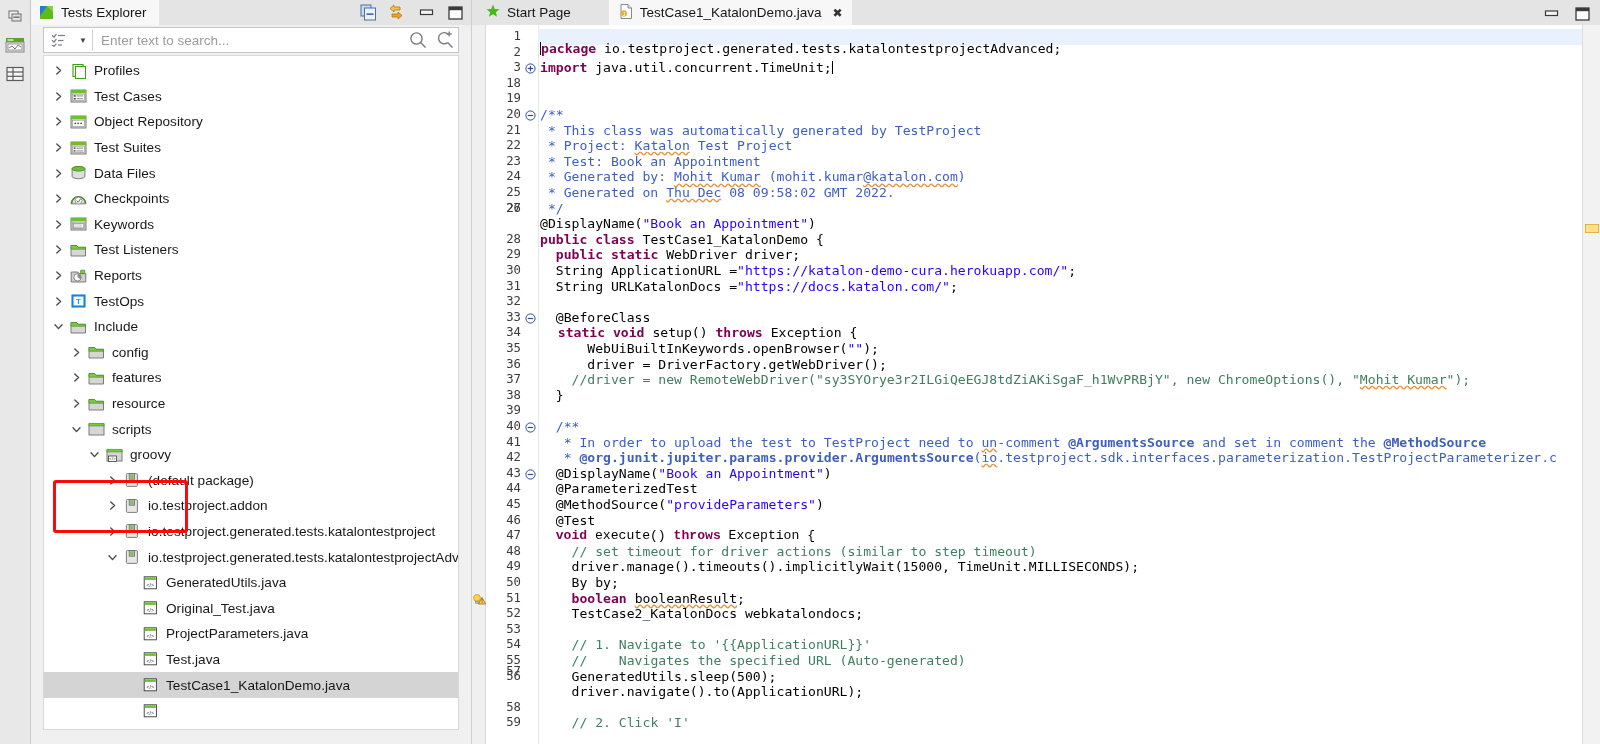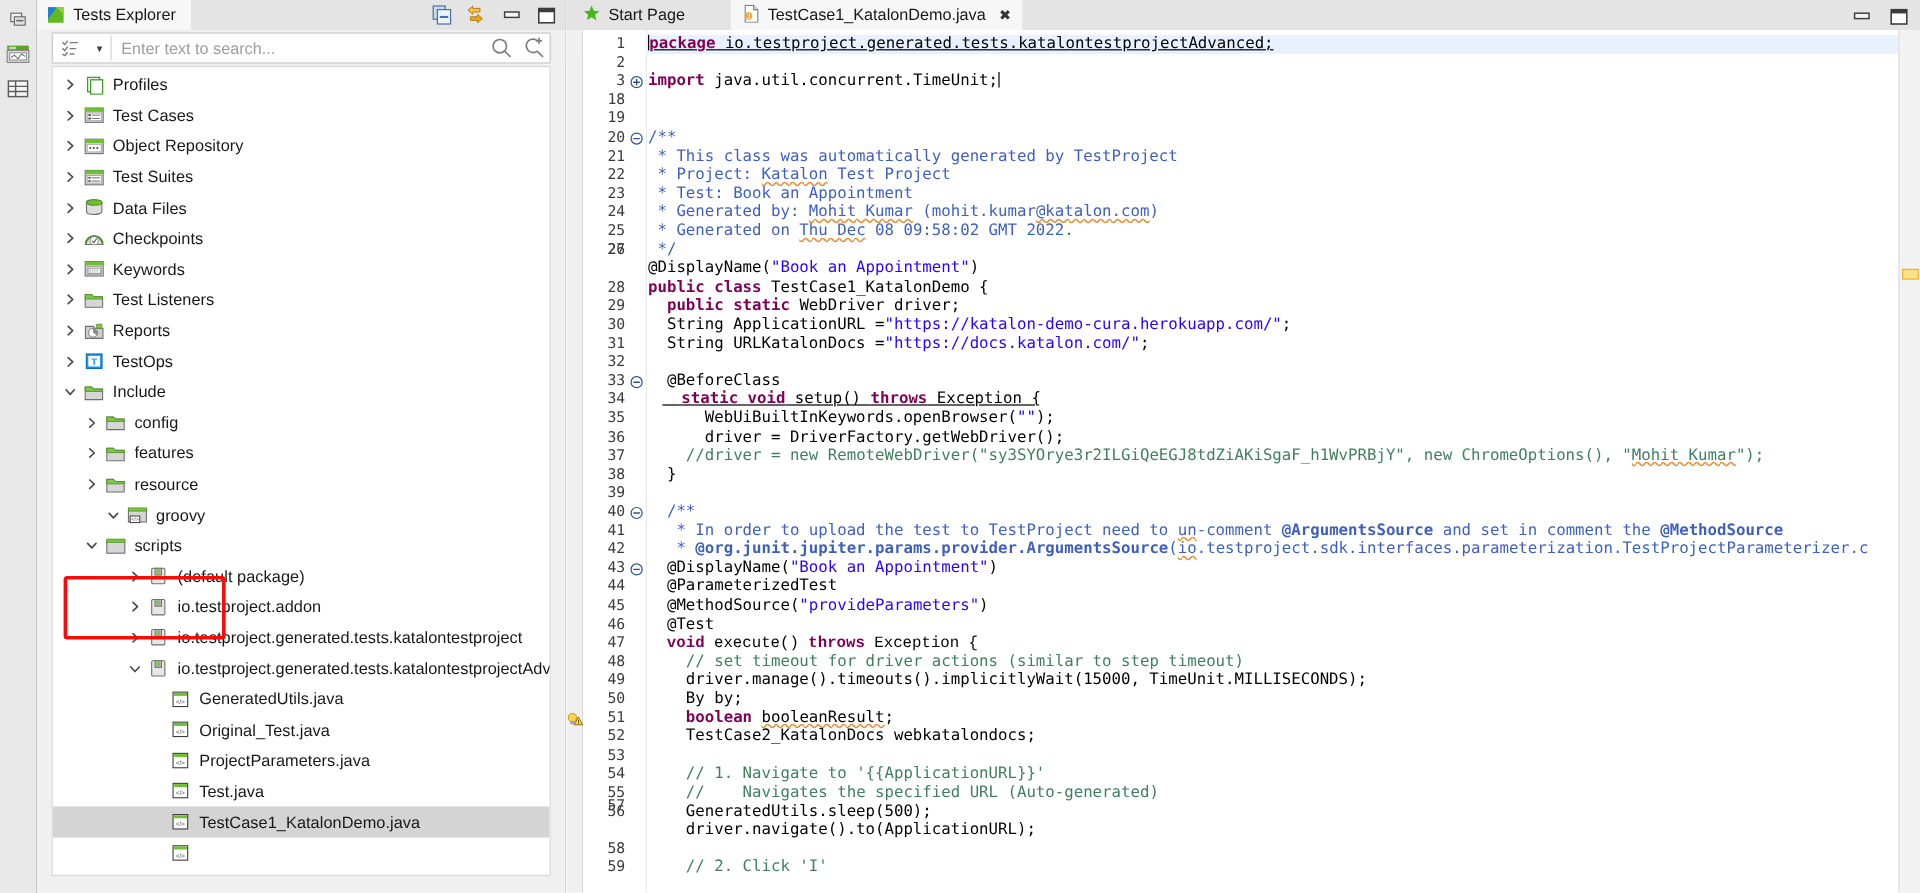--- a/index.html
+++ b/index.html
@@ -425,50 +425,50 @@
             </div>
             <div class="ticon">
               <svg width="17" height="16" viewBox="0 0 17 16">
                 <path d="M1 3.5 h5.5 l1.6 1.8 h7.4 v8.7 h-14.5 z" fill="#d6d6d6" stroke="#6f6f6f" stroke-width="0.9"></path>
        <path d="M1 3.5 h5.5 l1.6 1.8 h7.4 v1.9 h-14.5 z" fill="#7ac943" stroke="#4f8f24" stroke-width="0.7"></path>
               </svg>
             </div>
             <div class="tlabel">resource</div>
           </div>
           <div class="tnode">
+            <div style="width: 22px; flex: 0 0 auto;"></div>
+            <div class="tw">
+              <svg width="11" height="11" viewBox="0 0 11 11">
+                <polyline points="2,3.8 5.5,7.6 9,3.8" fill="none" stroke="#4c4c4c" stroke-width="1.4" stroke-linecap="round" stroke-linejoin="round"></polyline>
+              </svg>
+            </div>
+            <div class="ticon">
+              <svg width="17" height="16" viewBox="0 0 17 16">
+                <rect x="1" y="3.5" width="15" height="10.5" fill="#d6d6d6" stroke="#6f6f6f" stroke-width="0.9"></rect>
+       <rect x="1" y="2.3" width="15" height="2.6" fill="#7ac943" stroke="#4f8f24" stroke-width="0.7"></rect>
+              </svg>
+            </div>
+            <div class="tlabel">scripts</div>
+          </div>
+          <div class="tnode">
             <div style="width: 40px; flex: 0 0 auto;"></div>
             <div class="tw">
               <svg width="11" height="11" viewBox="0 0 11 11">
                 <polyline points="2,3.8 5.5,7.6 9,3.8" fill="none" stroke="#4c4c4c" stroke-width="1.4" stroke-linecap="round" stroke-linejoin="round"></polyline>
               </svg>
             </div>
             <div class="ticon">
               <svg width="17" height="16" viewBox="0 0 17 16">
                 <rect x="1" y="3.5" width="15" height="10.5" fill="#d6d6d6" stroke="#6f6f6f" stroke-width="0.9"></rect>
        <rect x="1" y="2.3" width="15" height="2.6" fill="#7ac943" stroke="#4f8f24" stroke-width="0.7"></rect>
                 <rect x="2.5" y="9" width="8" height="5.5" fill="#ffffff" stroke="#3b3b3b" stroke-width="0.8"></rect>
        <text x="6.5" y="13.4" font-size="4.4" text-anchor="middle" fill="#3b3b3b" font-family="'Liberation Sans',sans-serif">&lt;/&gt;</text>
               </svg>
             </div>
             <div class="tlabel">groovy</div>
-          </div>
-          <div class="tnode">
-            <div style="width: 22px; flex: 0 0 auto;"></div>
-            <div class="tw">
-              <svg width="11" height="11" viewBox="0 0 11 11">
-                <polyline points="2,3.8 5.5,7.6 9,3.8" fill="none" stroke="#4c4c4c" stroke-width="1.4" stroke-linecap="round" stroke-linejoin="round"></polyline>
-              </svg>
-            </div>
-            <div class="ticon">
-              <svg width="17" height="16" viewBox="0 0 17 16">
-                <rect x="1" y="3.5" width="15" height="10.5" fill="#d6d6d6" stroke="#6f6f6f" stroke-width="0.9"></rect>
-       <rect x="1" y="2.3" width="15" height="2.6" fill="#7ac943" stroke="#4f8f24" stroke-width="0.7"></rect>
-              </svg>
-            </div>
-            <div class="tlabel">scripts</div>
           </div>
           <div class="tnode">
             <div style="width: 58px; flex: 0 0 auto;"></div>
             <div class="tw">
               <svg width="11" height="11" viewBox="0 0 11 11">
                 <polyline points="3.8,2 7.6,5.5 3.8,9" fill="none" stroke="#4c4c4c" stroke-width="1.4" stroke-linecap="round" stroke-linejoin="round"></polyline>
               </svg>
             </div>
             <div class="ticon">
               <svg width="17" height="16" viewBox="0 0 17 16">
@@ -720,40 +720,40 @@
               <line x1="2.8" y1="5.5" x2="8.2" y2="5.5" stroke="#2a4f8f" stroke-width="1.2"></line>
             </svg></div>
           <div class="foldmark" style="top: 443px;"><svg width="11" height="11" viewBox="0 0 11 11">
               <circle cx="5.5" cy="5.5" r="4.6" fill="#ffffff" stroke="#2a4f8f" stroke-width="1"></circle>
               <line x1="2.8" y1="5.5" x2="8.2" y2="5.5" stroke="#2a4f8f" stroke-width="1.2"></line>
             </svg></div>
         </div>
       <div class="ed-code" id="codearea">
         <div class="vruler" style="left:0px;"></div>
       <div class="hl-line1" style="top: 4px;"></div>
-          <div class="cline" style="top: 4px; left: 2px; text-decoration: underline;"><span class="caret"></span><span class="k">package</span> io.testproject.generated.tests.katalontestprojectAdvanced;</div>
+          <div class="cline" style="top: 16px; left: 2px;"><span class="caret"></span><span class="k">package</span> io.testproject.generated.tests.katalontestprojectAdvanced;</div>
           <div class="cline" style="top: 19.6px; left: 2px;"></div>
           <div class="cline" style="top: 35.2px; left: 2px;"><span class="k">import</span> java.util.concurrent.TimeUnit;<span class="caret"></span></div>
           <div class="cline" style="top: 50.8px; left: 2px;"></div>
           <div class="cline" style="top: 66.4px; left: 2px;"></div>
           <div class="cline" style="top: 82px; left: 2px;"><span class="jd">/**</span></div>
           <div class="cline" style="top: 97.6px; left: 2px;"> <span class="jd">* This class was automatically generated by TestProject</span></div>
           <div class="cline" style="top: 113.2px; left: 2px;"> <span class="jd">* Project: <span class="sp">Katalon</span> Test Project</span></div>
           <div class="cline" style="top: 128.8px; left: 2px;"> <span class="jd">* Test: Book an Appointment</span></div>
           <div class="cline" style="top: 144.4px; left: 2px;"> <span class="jd">* Generated by: <span class="sp">Mohit Kumar</span> (mohit.kumar<span class="sp">@katalon.com</span>)</span></div>
           <div class="cline" style="top: 160px; left: 2px;"> <span class="jd">* Generated on <span class="sp">Thu Dec</span> 08 09:58:02 GMT 2022.</span></div>
           <div class="cline" style="top: 175.6px; left: 2px;"> <span class="jd">*/</span></div>
           <div class="cline" style="top: 191.2px; left: 2px;">@DisplayName(<span class="s">"Book an Appointment"</span>)</div>
           <div class="cline" style="top: 206.8px; left: 2px;"><span class="k">public class</span> TestCase1_KatalonDemo {</div>
           <div class="cline" style="top: 222.4px; left: 2px;">  <span class="k">public static</span> WebDriver driver;</div>
           <div class="cline" style="top: 238px; left: 2px;">  String ApplicationURL =<span class="s">"https://katalon-demo-cura.herokuapp.com/"</span>;</div>
           <div class="cline" style="top: 253.6px; left: 2px;">  String URLKatalonDocs =<span class="s">"https://docs.katalon.com/"</span>;</div>
           <div class="cline" style="top: 269.2px; left: 2px;"></div>
           <div class="cline" style="top: 284.8px; left: 2px;">  @BeforeClass</div>
-          <div class="cline" style="top: 300.4px; left: 14px; text-decoration: underline;">  <span class="k">static void</span> setup() <span class="k">throws</span> Exception {</div>
+          <div class="cline" style="top: 300.4px; left: 4px;">  <span class="k">static void</span> setup() <span class="k">throws</span> Exception {</div>
           <div class="cline" style="top: 316px; left: 2px;">      WebUiBuiltInKeywords.openBrowser(<span class="s">""</span>);</div>
           <div class="cline" style="top: 331.6px; left: 2px;">      driver = DriverFactory.getWebDriver();</div>
           <div class="cline" style="top: 347.2px; left: 2px;">    <span class="c">//driver = new RemoteWebDriver("sy3SYOrye3r2ILGiQeEGJ8tdZiAKiSgaF_h1WvPRBjY", new ChromeOptions(), "<span class="sp">Mohit Kumar</span>");</span></div>
           <div class="cline" style="top: 362.8px; left: 2px;">  }</div>
           <div class="cline" style="top: 378.4px; left: 2px;"></div>
           <div class="cline" style="top: 394px; left: 2px;">  <span class="jd">/**</span></div>
           <div class="cline" style="top: 409.6px; left: 2px;">   <span class="jd">* In order to upload the test to TestProject need to <span class="sp">un</span>-comment <span class="jdb">@ArgumentsSource</span> and set in comment the <span class="jdb">@MethodSource</span></span></div>
           <div class="cline" style="top: 425.2px; left: 2px;">   <span class="jd">* <span class="jdb">@org.junit.jupiter.params.provider.ArgumentsSource</span>(<span class="sp">io</span>.testproject.sdk.interfaces.parameterization.TestProjectParameterizer.c</span></div>
           <div class="cline" style="top: 440.8px; left: 2px;">  @DisplayName(<span class="s">"Book an Appointment"</span>)</div>
           <div class="cline" style="top: 456.4px; left: 2px;">  @ParameterizedTest</div>

